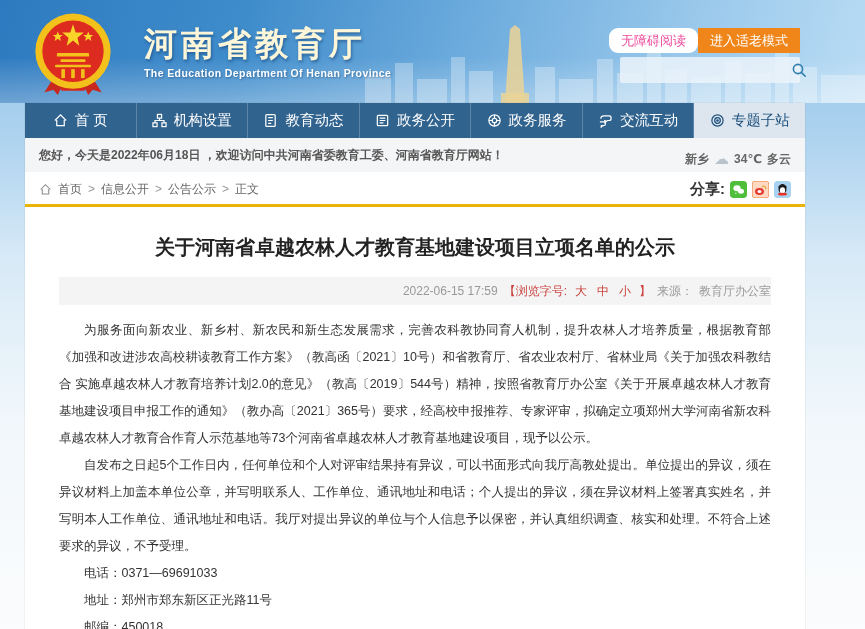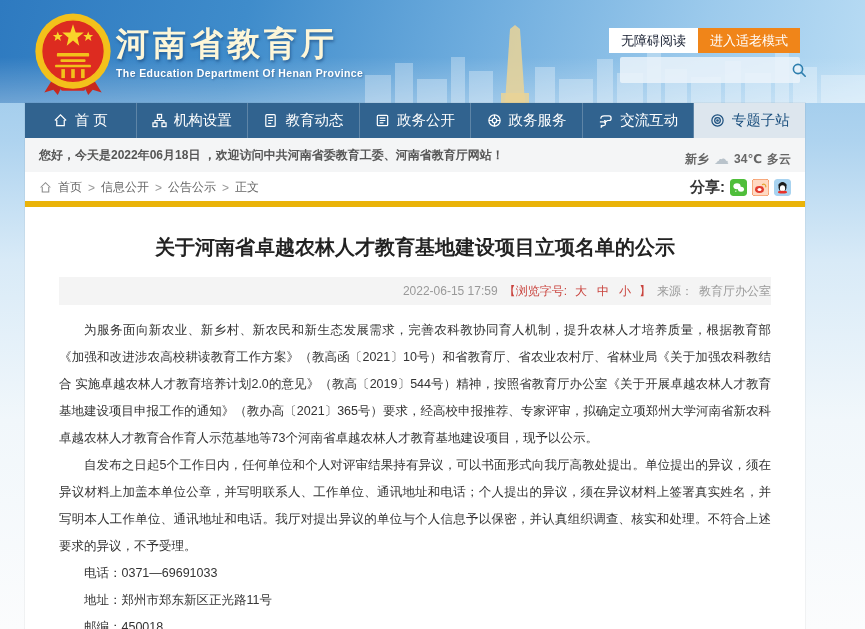--- a/index.html
+++ b/index.html
@@ -12,29 +12,29 @@
   
   .banner{
     position:absolute; left:0; top:0; width:865px; height:103px;
     background:linear-gradient(105deg,#2e7ac0 0%,#3f8ccb 28%,#6fadde 55%,#9ccaec 80%,#b9dcf4 100%);
     overflow:hidden;
   }
   .banner .haze{position:absolute;left:0;bottom:0;width:100%;height:46px;
     background:linear-gradient(180deg,rgba(255,255,255,0) 0%,rgba(255,255,255,.30) 100%);}
   .skyline{position:absolute;right:0;bottom:0;height:80px;}
   .emblem{position:absolute;left:30px;top:10px;width:86px;height:86px;}
-  .site-title-group{position:absolute;left:116px;top:22px;color:#fff;}
+  .site-title-group{position:absolute;left:144px;top:22px;color:#fff;}
   .site-title{font-size:33px;font-weight:bold;color:#fdf6d8;letter-spacing:4px;
     text-shadow:1px 2px 3px rgba(20,60,110,.55);}
   .site-subtitle{font-size:10.5px;font-weight:bold;color:#ffffff;letter-spacing:.4px;
     text-shadow:1px 1px 2px rgba(20,60,110,.5);}
   .banner-buttons{position:absolute;top:28px;right:65px;display:flex;height:25px;}
   .btn-access,.btn-elder{border:none;height:25px;font-size:13px;padding:0 12px;cursor:pointer;
     font-family:inherit;display:flex;align-items:center;}
-  .btn-access{background:#ffffff;color:#0f172a;}
+  .btn-access{background:#ffffff;color:#ec4899;border-radius:9px;}
   .btn-elder{background:#f08519;color:#ffffff;}
   .searchbar{position:absolute;top:57px;right:65px;width:180px;height:26px;
     background:rgba(235,243,250,.85);display:flex;align-items:center;border-radius:2px;}
   .searchbar input{flex:1;height:100%;border:none;background:transparent;outline:none;
     padding:0 8px;font-size:12px;color:#335;}
   .search-icon{width:16px;height:16px;margin-right:7px;cursor:pointer;flex:0 0 auto;}
   
   .page-container{
     position:absolute;left:25px;top:103px;width:780px;min-height:526px;
     background:#ffffff;box-shadow:0 0 0 1px rgba(0,0,0,.04);
@@ -47,21 +47,21 @@
   .nav-item svg{width:15px;height:15px;}
   .nav-item .ic{stroke:#ffffff;}
   .nav-item:last-child .ic{stroke:#1b4f7e;}
   
   .greeting-bar{height:36px;background:#f4f5f6;border-bottom:2px solid #ffffff;
     display:flex;align-items:center;justify-content:space-between;padding:0 14px;font-weight:bold;}
   .greeting{font-size:12px;color:#555;}
   .weather{font-size:12px;color:#666;display:flex;align-items:center;gap:5px;margin-top:8px;}
   .cloud{color:#b9c3cb;font-size:15px;}
   
-  .breadcrumb-bar{height:33px;background:#ffffff;border-bottom:6px solid #eab308;
+  .breadcrumb-bar{height:33px;background:#ffffff;border-bottom:3px solid #eab308;
     display:flex;align-items:center;justify-content:space-between;padding:0 14px;}
   .crumbs{display:flex;align-items:center;gap:6px;font-size:12px;color:#666;}
   .crumbs .home-ic{width:13px;height:13px;}
   .crumb{cursor:pointer;}
   .crumb-sep{color:#999;}
   .share{display:flex;align-items:center;gap:5px;}
   .share-label{font-size:15px;color:#333;font-weight:bold;}
   .share-ic{width:17px;height:17px;border-radius:3px;cursor:pointer;display:block;}
   
   .article{padding:0 34px 40px 34px;}

